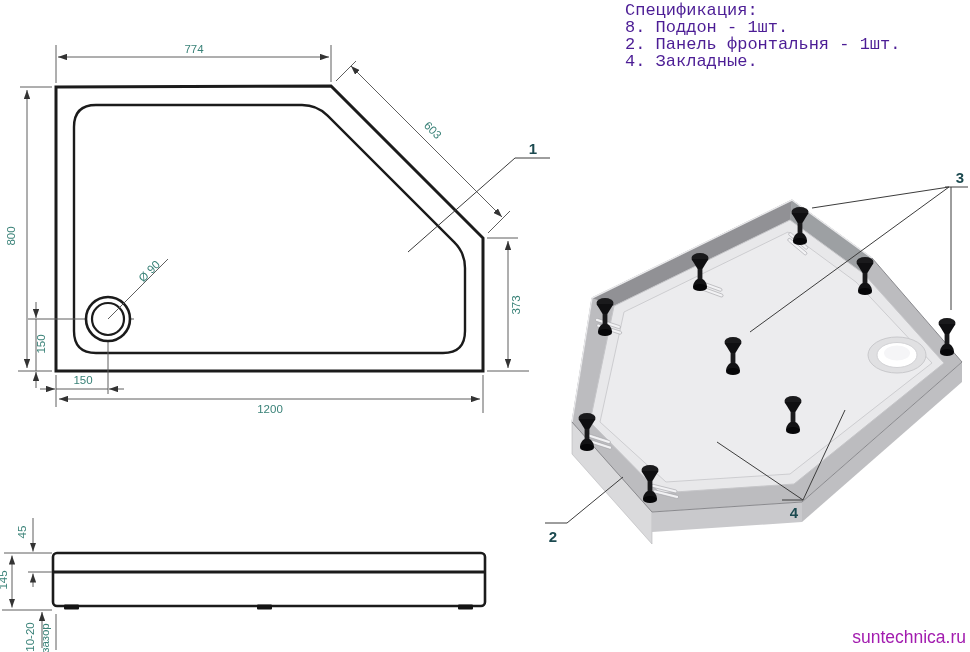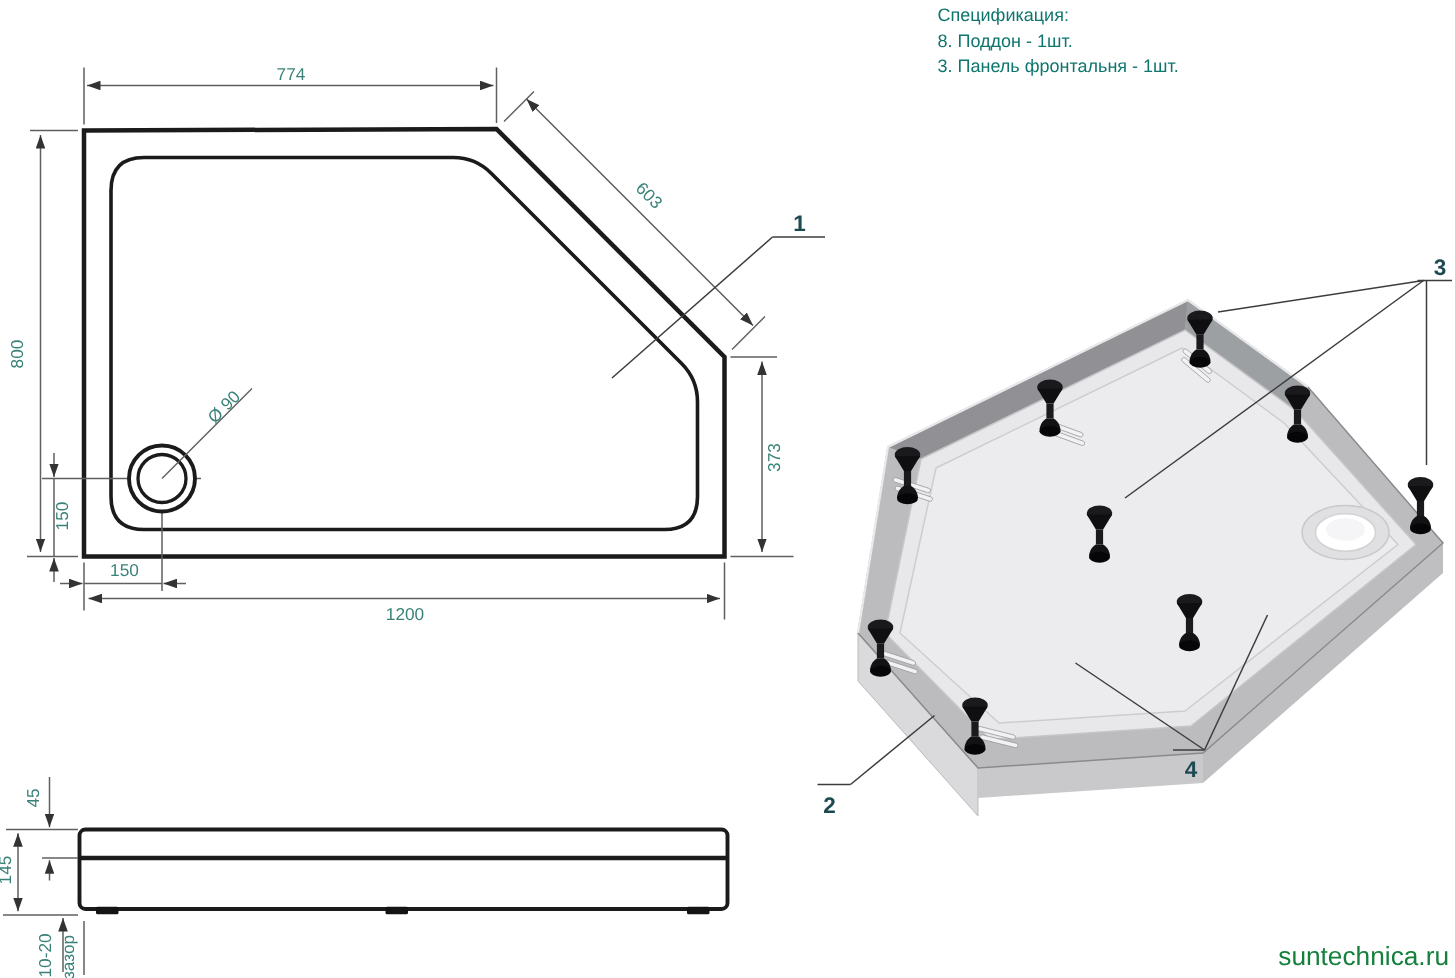--- a/index.html
+++ b/index.html
@@ -2,22 +2,22 @@
 <html><head>
 <meta charset="utf-8">
 <style>
   html,body{margin:0;padding:0;background:#fff;}
   .canvas{position:relative;width:970px;height:652px;background:#ffffff;overflow:hidden;
           font-family:"Liberation Sans",sans-serif;}
   svg{position:absolute;overflow:visible;}
   #plan-svg{left:0;top:0;}
   #side-svg{left:0;top:500px;}
   #iso-svg{left:540px;top:150px;}
-  .spec{position:absolute;left:625px;top:2px;color:#0f766e;font-size:12px;line-height:17px;white-space:nowrap;}
-  .watermark{position:absolute;right:4px;bottom:4px;color:#15803d;font-size:17.5px;}
+  .spec{position:absolute;left:625px;top:2px;color:#4c1d95;font-size:17px;line-height:17px;white-space:nowrap;font-family:Liberation Mono, monospace;}
+  .watermark{position:absolute;right:4px;bottom:4px;color:#a21caf;font-size:17.5px;}
   
   .ol{stroke:#1b1b1b;fill:#ffffff;stroke-linejoin:miter;}
   .d{stroke:#5f5f5f;stroke-width:1;fill:none;}
   .lead{stroke:#3c3c3c;stroke-width:1;fill:none;}
   text.dim{font-size:11.5px;fill:#3a8278;font-family:"Liberation Sans",sans-serif;}
   text.part{font-size:15px;font-weight:bold;fill:#1c4a50;font-family:"Liberation Sans",sans-serif;}
 </style>
 </head>
 <body>
 
@@ -260,18 +260,19 @@
       <line class="lead" x1="242" y1="350" x2="263" y2="350"></line>
       <line class="lead" x1="263" y1="350" x2="177" y2="292"></line>
       <line class="lead" x1="263" y1="350" x2="305" y2="260"></line>
       <text class="part" x="254" y="368" text-anchor="middle">4</text>
     </g>
   </svg>
 
   <div class="spec">
     <div>Спецификация:</div>
     <div>8. Поддон - 1шт.</div>
-    <div>3. Панель фронтальня - 1шт.</div>
+    <div>2. Панель фронтальня - 1шт.</div>
+    <div>4. Закладные.</div>
   </div>
 
   <div class="watermark">suntechnica.ru</div>
 
 </div>
 
 </body></html>

